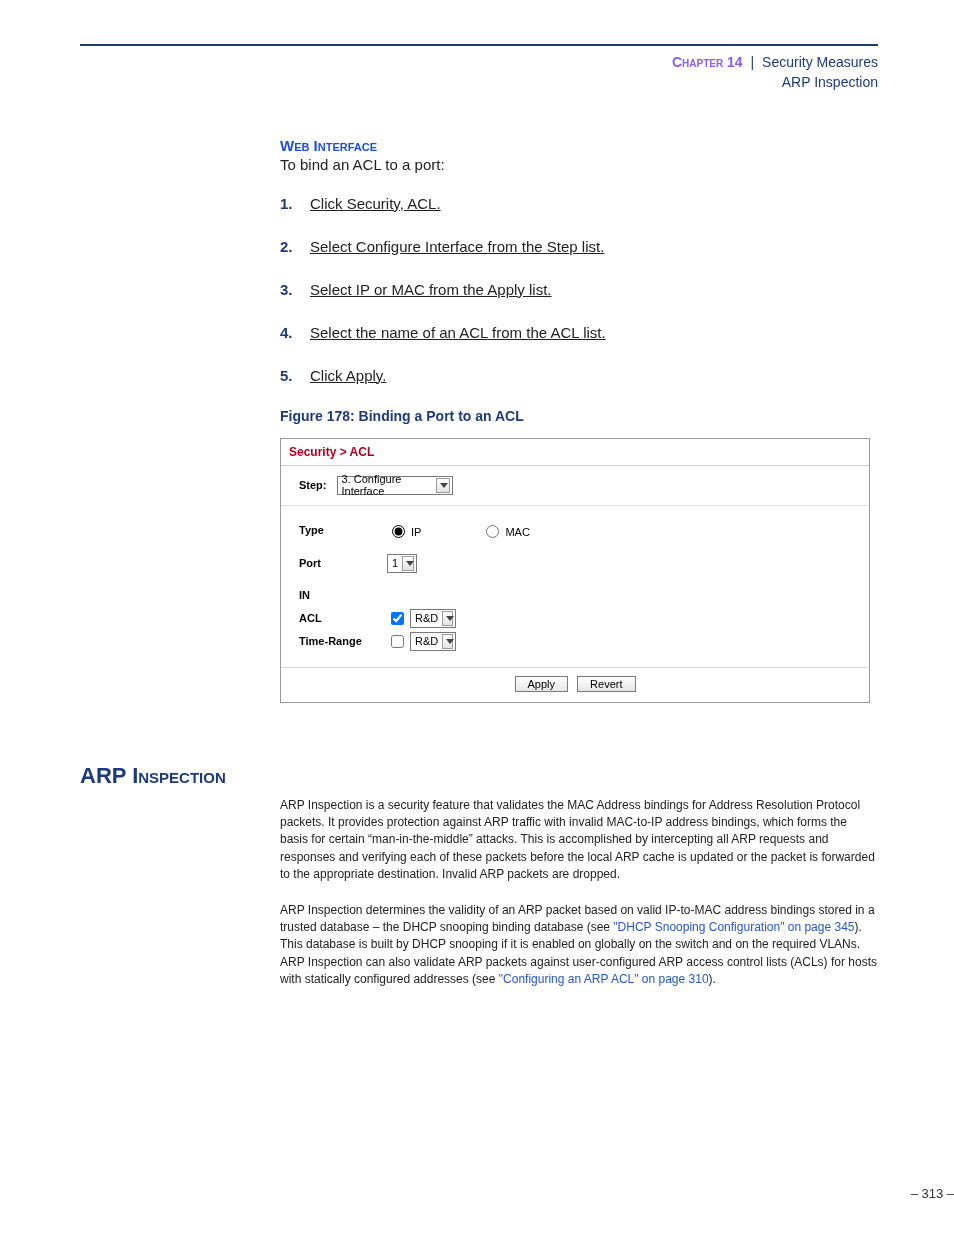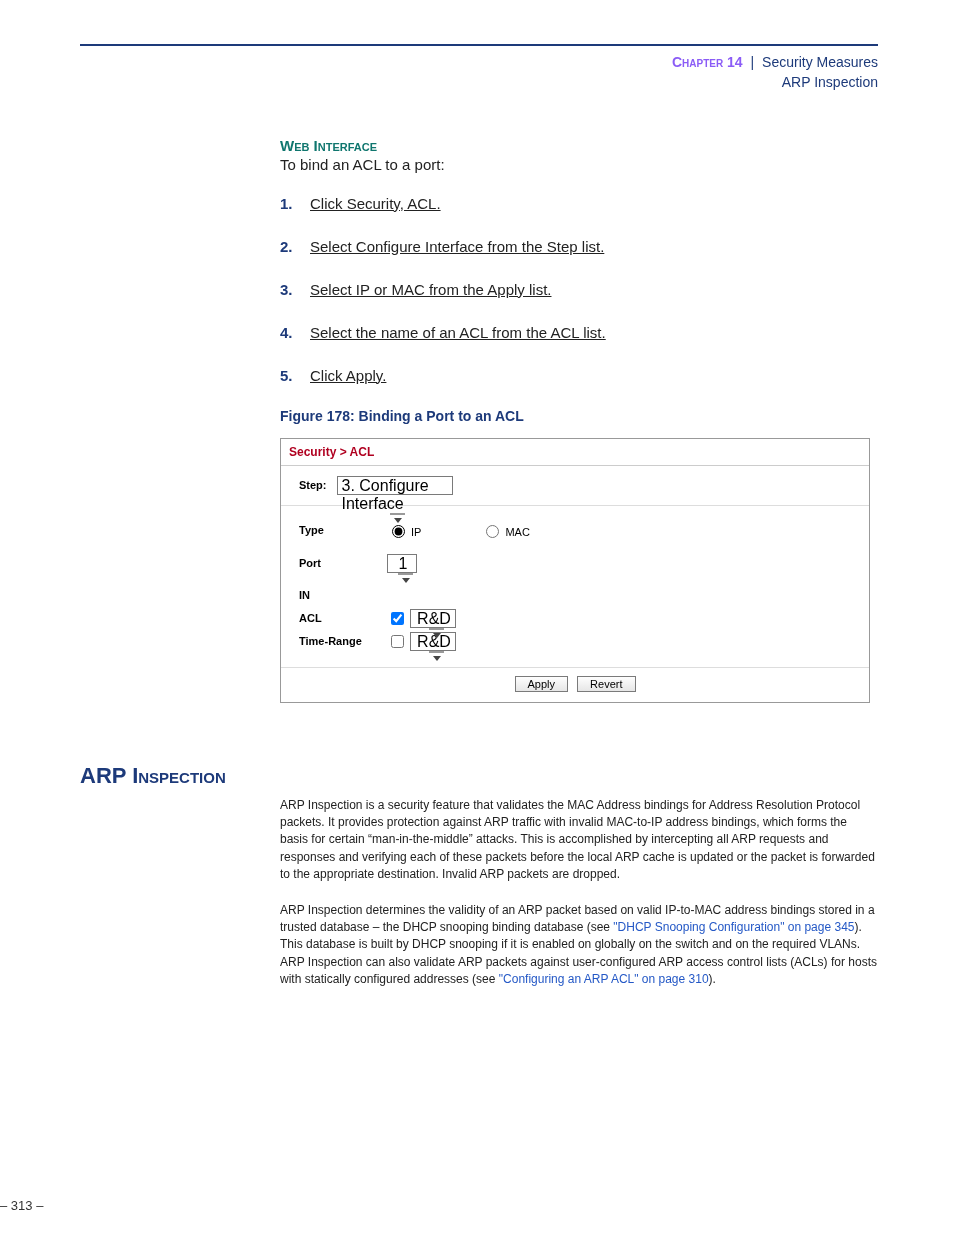--- a/index.html
+++ b/index.html
@@ -41,21 +41,21 @@
     color: #1d3a7a;
     display: block;
   }
   .content {
     margin-left: 200px;
     margin-top: 44px;
     font-size: 15px;
     color: #222;
   }
   .section-label {
-    color: #0f766e;
+    color: #1d4ed8;
     font-variant: small-caps;
     font-weight: bold;
     font-size: 15px;
   }
   .lead {
     margin: 2px 0 20px 0;
   }
   ol.steps {
     list-style: none;
     padding: 0;
@@ -107,22 +107,21 @@
     border-bottom: 1px solid #ddd;
   }
   .ui-steprow .lbl { font-weight: bold; }
   .ui-select {
     border: 1px solid #7a7a7a;
     background: #fff;
     height: 17px;
     display: inline-flex;
     align-items: center;
     padding: 0 2px 0 4px;
-    font-size: 16px;
-    flex-direction: column;
+    font-size: 11px;
   }
   .ui-select .caret {
     width: 15px;
     height: 15px;
     margin-left: 4px;
     background: linear-gradient(#fdfdfd, #e4e4e4);
     border: 1px solid #9a9a9a;
     box-sizing: border-box;
     position: relative;
   }
@@ -182,24 +181,24 @@
     font-size: 12px;
     line-height: 1.45;
     margin-bottom: 18px;
   }
   .para a {
     color: #2458c6;
     text-decoration: none;
   }
   .footer {
     position: absolute;
-    bottom: 22px;
+    bottom: 34px;
     left: 0;
     width: 100%;
-    text-align: left;
+    text-align: right;
     font-size: 13px;
     color: #333;
   }
 </style>
 </head>
 <body>
 
 <div class="page">
 
   <div class="header-line"></div>

